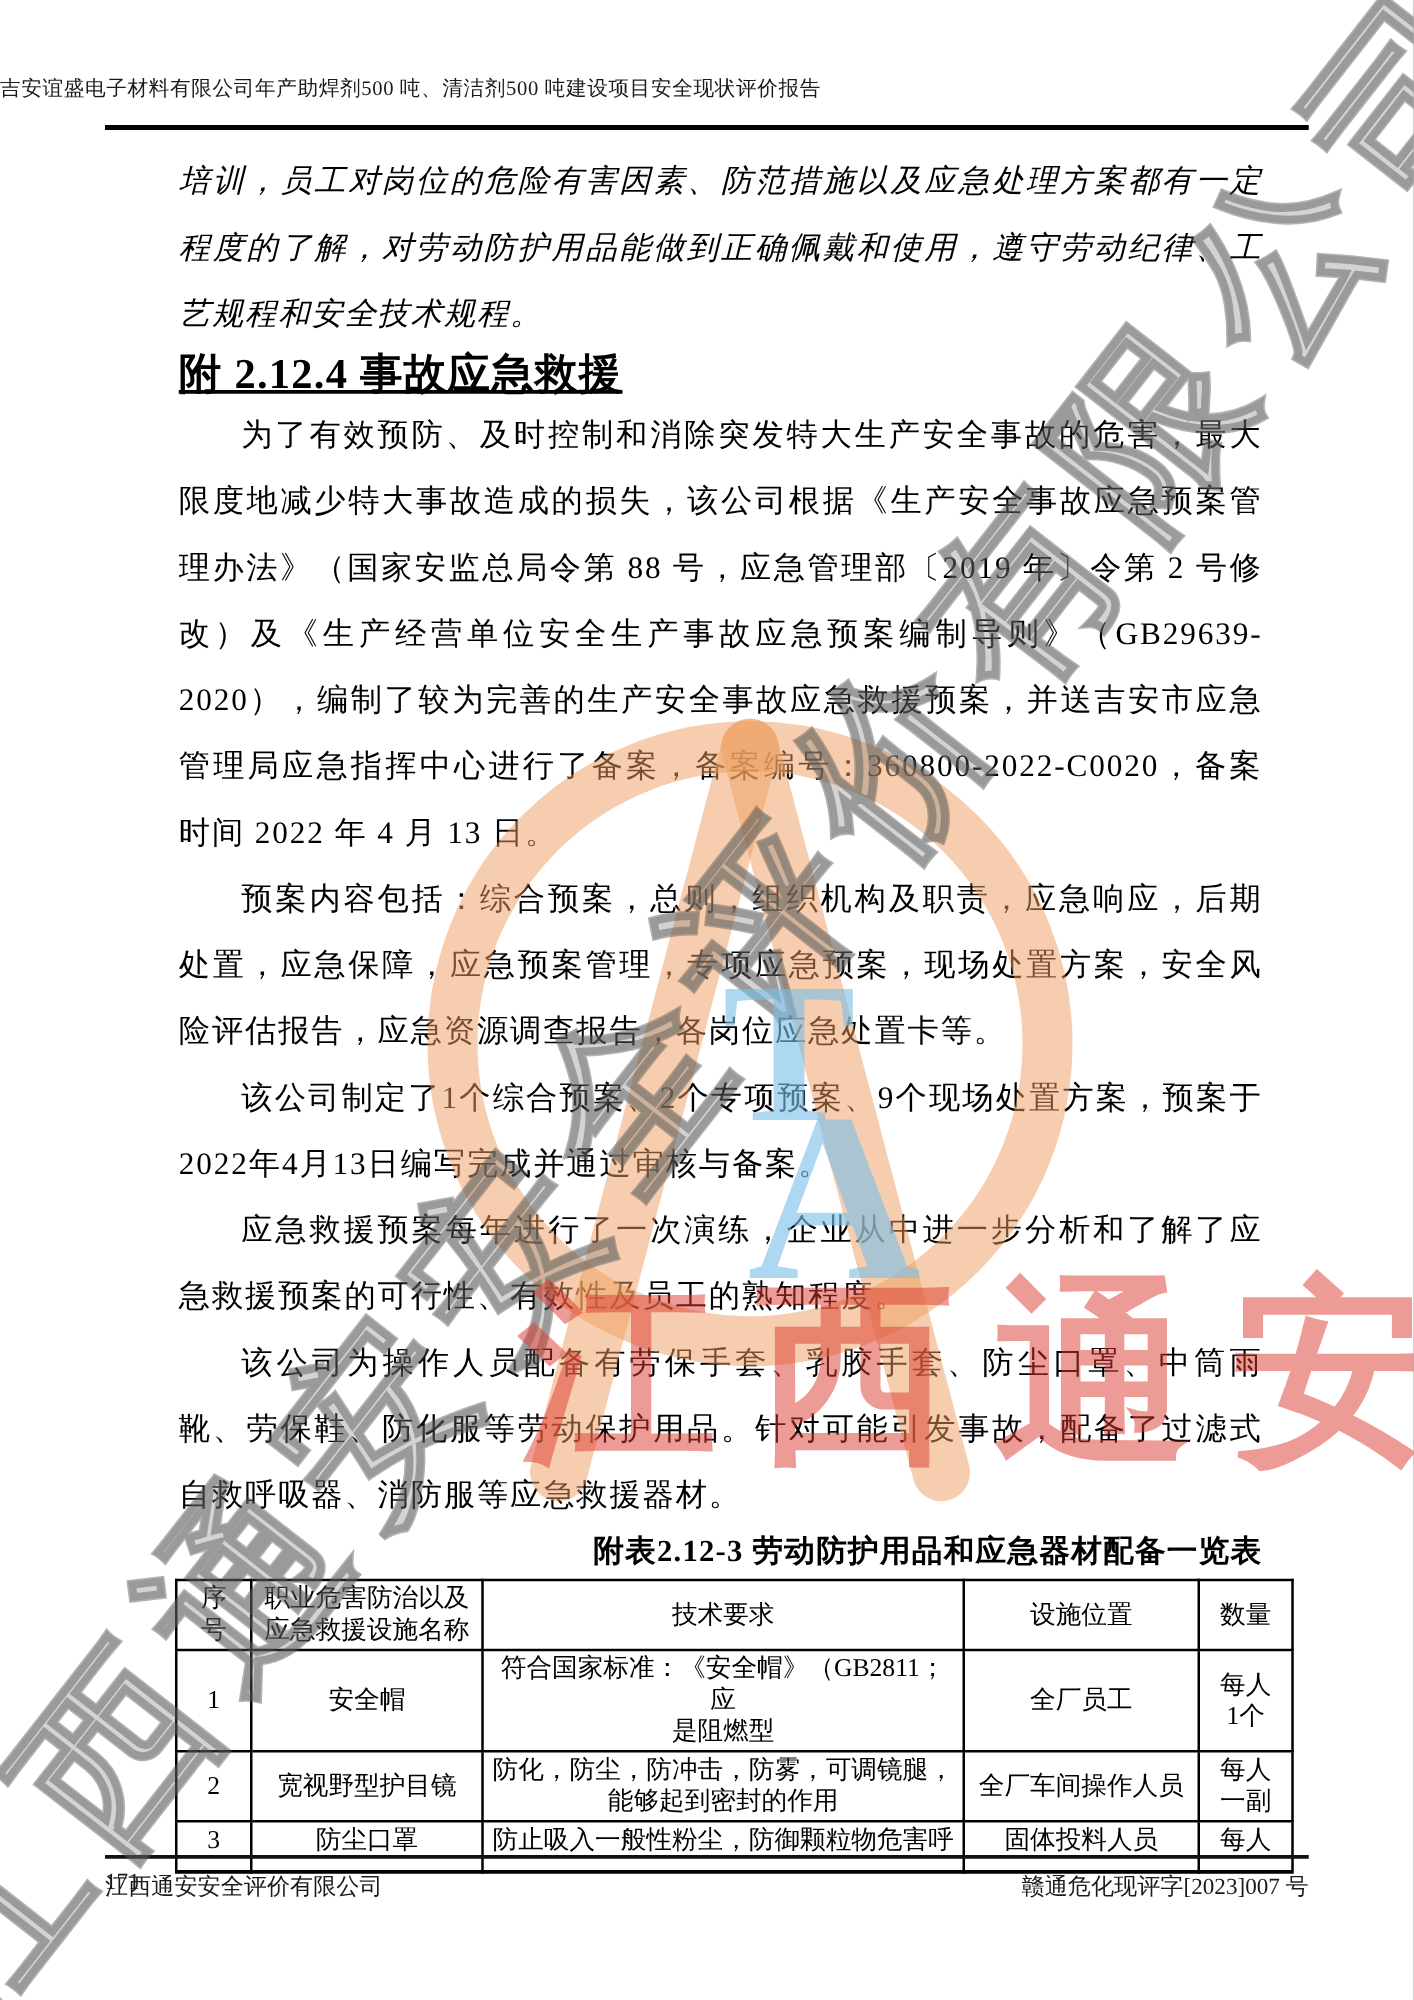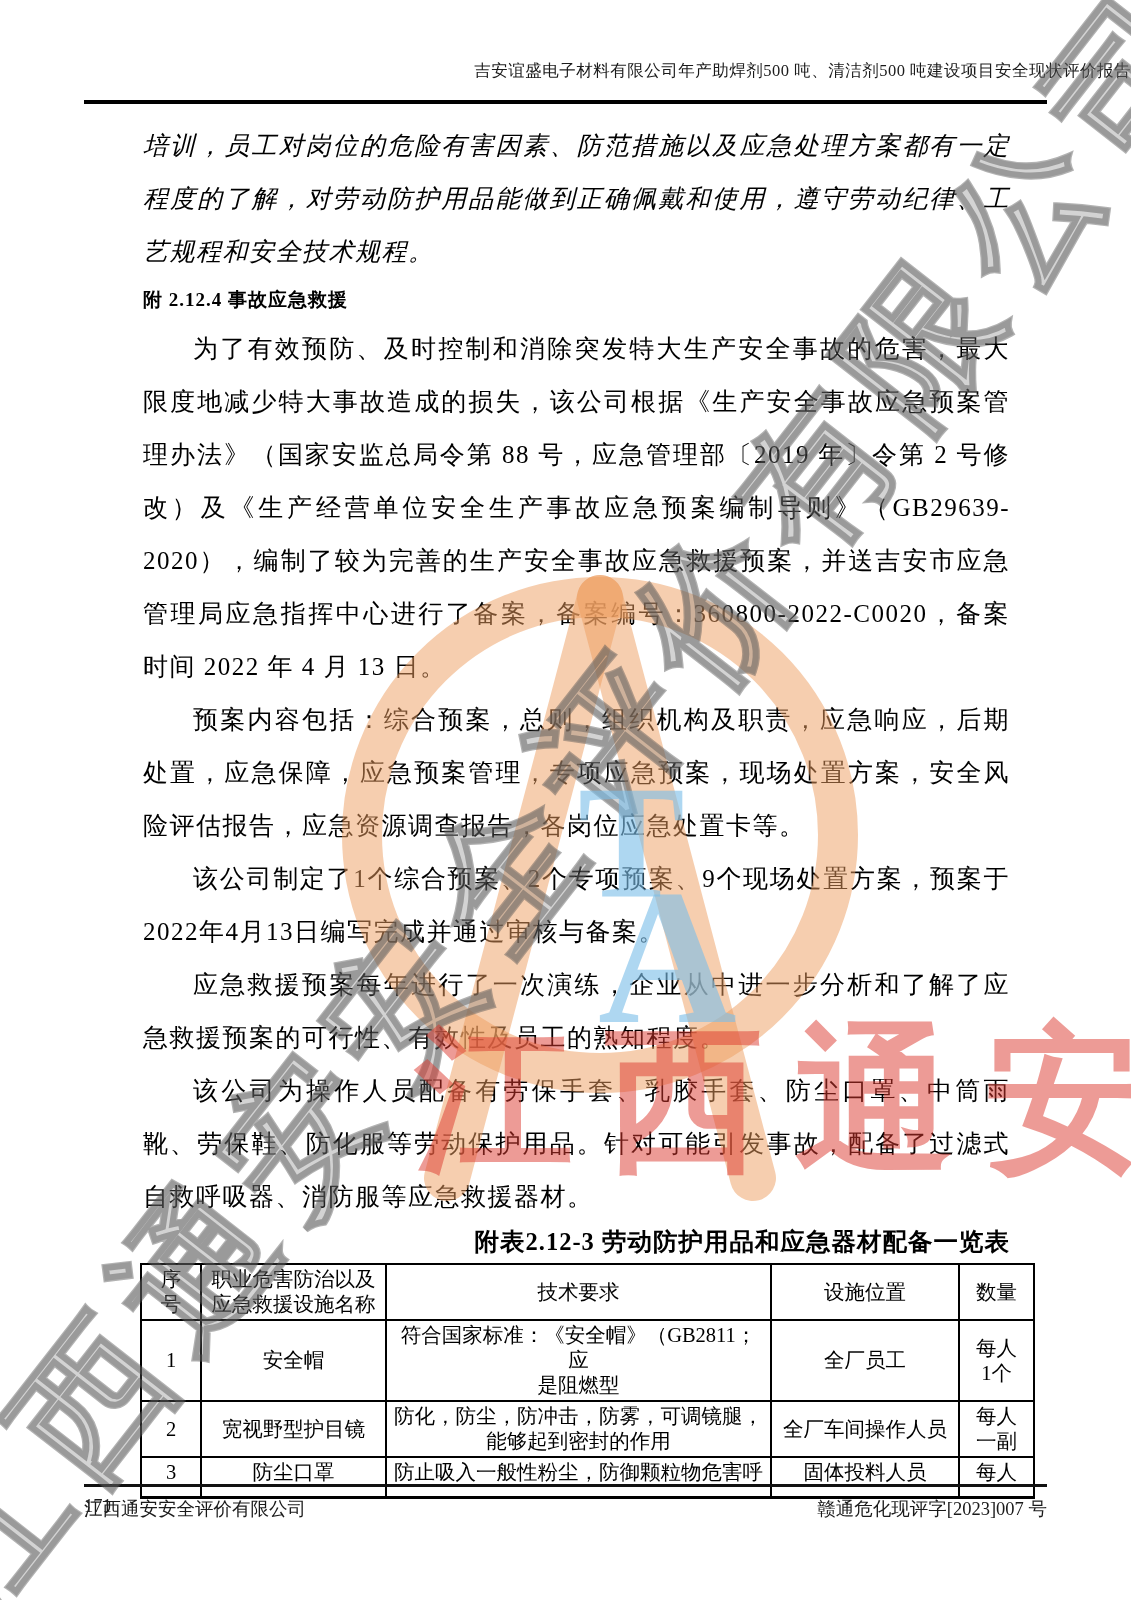--- a/index.html
+++ b/index.html
@@ -8,36 +8,36 @@
     width:1131px;height:1600px;
     margin:0 auto;
     background:#ffffff;
     overflow:hidden;
     font-family:"Liberation Serif","DejaVu Serif",serif;
     color:#000;
   }
   
   .header-title{
     position:absolute;top:60px;left:0;width:100%;
-    text-align:right;font-size:16.5px;letter-spacing:.5px;color:#1a1a1a;
+    text-align:left;font-size:16.5px;letter-spacing:.5px;color:#1a1a1a;
   }
   .header-rule{
     position:absolute;top:100px;left:84px;width:963px;height:4px;background:#000;
   }
   
   .content{
     position:absolute;top:119px;left:143px;width:867px;
     font-size:25px;line-height:53px;letter-spacing:1.5px;
     text-align:justify;
   }
   .body-p{margin:0;text-indent:2em;}
   .body-p.no-indent{text-indent:0;font-style:italic;}
   .section-heading{
-    margin:0;font-size:19px;font-weight:bold;line-height:44px;
-    text-indent:0;letter-spacing:1px;
+    margin:0;font-size:34px;font-weight:bold;line-height:44px;
+    text-indent:0;letter-spacing:1px;text-decoration:underline;
   }
   .table-caption{
     font-size:24.5px;font-weight:bold;text-align:right;
     line-height:34px;margin:2px 0 4px 0;letter-spacing:1px;text-indent:0;
   }
   
   table.ppe{
     border-collapse:collapse;table-layout:fixed;
     width:893px;margin-left:-3px;
     font-size:20.5px;line-height:25px;letter-spacing:0;

